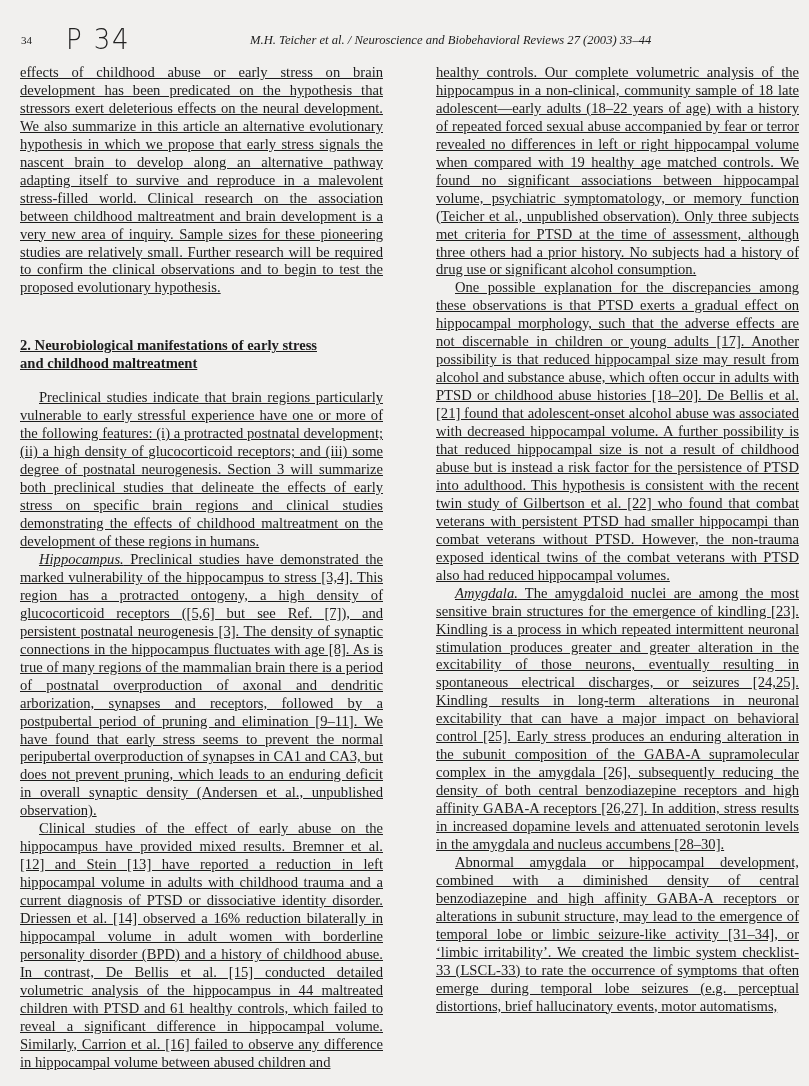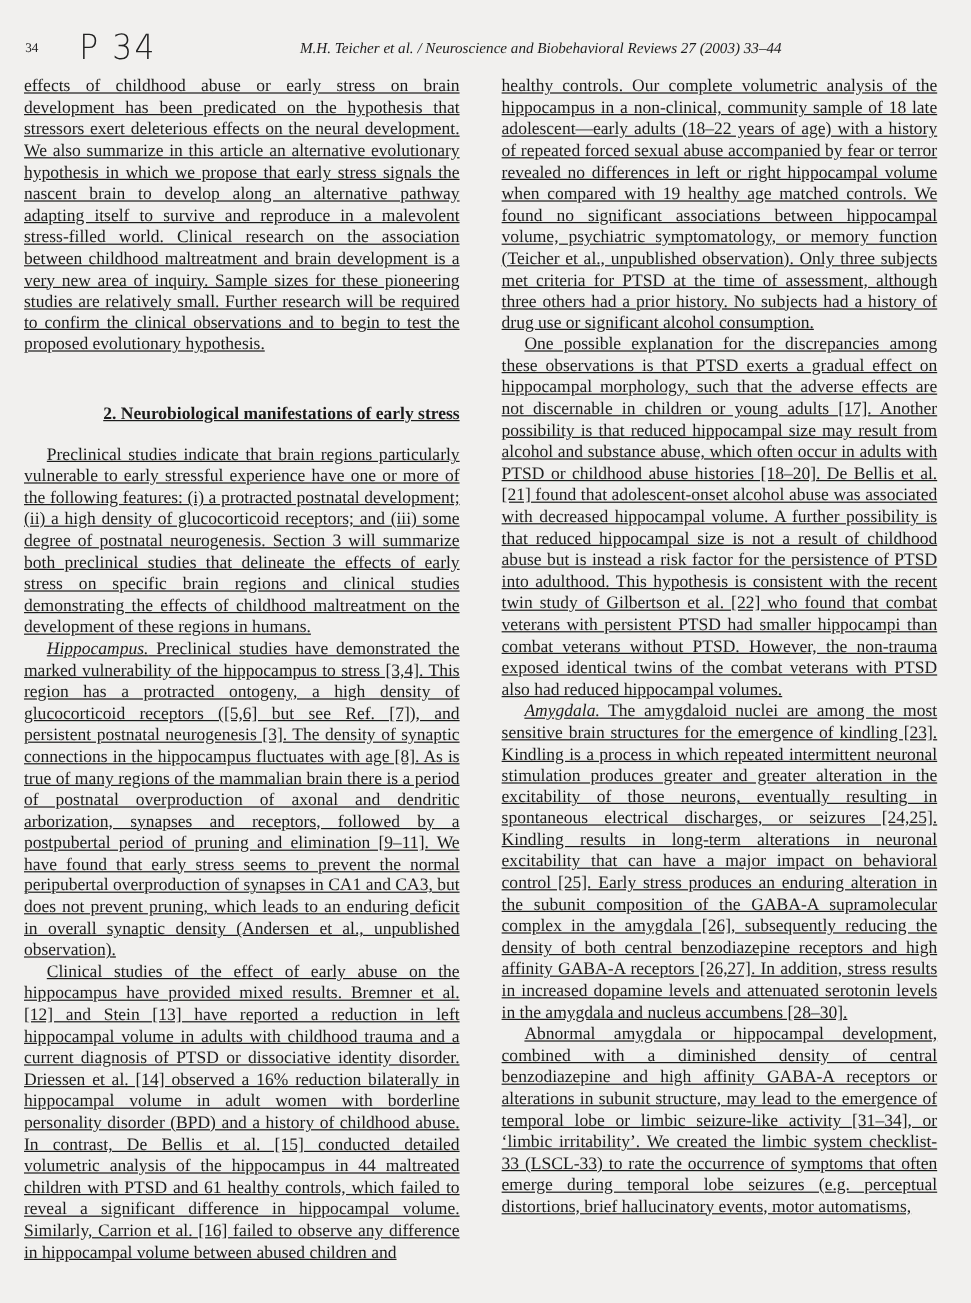--- a/index.html
+++ b/index.html
@@ -23,42 +23,43 @@
   }
   .running-head {
     position:absolute; left:202px; top:5px; font-size:12.6px; font-style:italic;margin-left:48px;
   }
   .col {
     position:absolute; top:64px; width:363px;
     font-size:14.6px; line-height:17.95px;
     text-align:justify; hyphens:none;text-decoration:underline;
   }
   .col.left { left:20px; }
-  .col.right { left:418px; }
+  .col.right { left:436px; }
   p { margin:0; }
   p.indent { text-indent:19px; }
   .section-heading {
     font-weight:bold; font-size:14.6px; line-height:18px;
-    margin-top:39px; margin-bottom:17px; text-align:right;
+    margin-top:39px; margin-bottom:17px; text-align:left;
   }
   .runin { font-style:italic;margin-top:12px; }
 </style>
 </head>
 <body>
 
 <div class="header">
   <span class="page-num">34</span>
   <span class="handwritten">P 34</span>
   <span class="running-head">M.H. Teicher et al. / Neuroscience and Biobehavioral Reviews 27 (2003) 33–44</span>
 </div>
 
 <div class="col left">
   <p>effects of childhood abuse or early stress on brain development has been predicated on the hypothesis that stressors exert deleterious effects on the neural development. We also summarize in this article an alternative evolutionary hypothesis in which we propose that early stress signals the nascent brain to develop along an alternative pathway adapting itself to survive and reproduce in a malevolent stress-filled world. Clinical research on the association between childhood maltreatment and brain development is a very new area of inquiry. Sample sizes for these pioneering studies are relatively small. Further research will be required to confirm the clinical observations and to begin to test the proposed evolutionary hypothesis.</p>
   <div class="section-heading">
     <div>2. Neurobiological manifestations of early stress</div>
+    <div>and childhood maltreatment</div>
   </div>
   <p class="indent">Preclinical studies indicate that brain regions particularly vulnerable to early stressful experience have one or more of the following features: (i) a protracted postnatal development; (ii) a high density of glucocorticoid receptors; and (iii) some degree of postnatal neurogenesis. Section 3 will summarize both preclinical studies that delineate the effects of early stress on specific brain regions and clinical studies demonstrating the effects of childhood maltreatment on the development of these regions in humans.</p>
   <p class="indent"><span class="runin">Hippocampus.</span><span> Preclinical studies have demonstrated the marked vulnerability of the hippocampus to stress [3,4]. This region has a protracted ontogeny, a high density of glucocorticoid receptors ([5,6] but see Ref. [7]), and persistent postnatal neurogenesis [3]. The density of synaptic connections in the hippocampus fluctuates with age [8]. As is true of many regions of the mammalian brain there is a period of postnatal overproduction of axonal and dendritic arborization, synapses and receptors, followed by a postpubertal period of pruning and elimination [9–11]. We have found that early stress seems to prevent the normal peripubertal overproduction of synapses in CA1 and CA3, but does not prevent pruning, which leads to an enduring deficit in overall synaptic density (Andersen et al., unpublished observation).</span></p>
   <p class="indent">Clinical studies of the effect of early abuse on the hippocampus have provided mixed results. Bremner et al. [12] and Stein [13] have reported a reduction in left hippocampal volume in adults with childhood trauma and a current diagnosis of PTSD or dissociative identity disorder. Driessen et al. [14] observed a 16% reduction bilaterally in hippocampal volume in adult women with borderline personality disorder (BPD) and a history of childhood abuse. In contrast, De Bellis et al. [15] conducted detailed volumetric analysis of the hippocampus in 44 maltreated children with PTSD and 61 healthy controls, which failed to reveal a significant difference in hippocampal volume. Similarly, Carrion et al. [16] failed to observe any difference in hippocampal volume between abused children and</p>
 </div>
 
 <div class="col right">
   <p>healthy controls. Our complete volumetric analysis of the hippocampus in a non-clinical, community sample of 18 late adolescent—early adults (18–22 years of age) with a history of repeated forced sexual abuse accompanied by fear or terror revealed no differences in left or right hippocampal volume when compared with 19 healthy age matched controls. We found no significant associations between hippocampal volume, psychiatric symptomatology, or memory function (Teicher et al., unpublished observation). Only three subjects met criteria for PTSD at the time of assessment, although three others had a prior history. No subjects had a history of drug use or significant alcohol consumption.</p>
   <p class="indent">One possible explanation for the discrepancies among these observations is that PTSD exerts a gradual effect on hippocampal morphology, such that the adverse effects are not discernable in children or young adults [17]. Another possibility is that reduced hippocampal size may result from alcohol and substance abuse, which often occur in adults with PTSD or childhood abuse histories [18–20]. De Bellis et al. [21] found that adolescent-onset alcohol abuse was associated with decreased hippocampal volume. A further possibility is that reduced hippocampal size is not a result of childhood abuse but is instead a risk factor for the persistence of PTSD into adulthood. This hypothesis is consistent with the recent twin study of Gilbertson et al. [22] who found that combat veterans with persistent PTSD had smaller hippocampi than combat veterans without PTSD. However, the non-trauma exposed identical twins of the combat veterans with PTSD also had reduced hippocampal volumes.</p>
   <p class="indent"><span class="runin">Amygdala.</span><span> The amygdaloid nuclei are among the most sensitive brain structures for the emergence of kindling [23]. Kindling is a process in which repeated intermittent neuronal stimulation produces greater and greater alteration in the excitability of those neurons, eventually resulting in spontaneous electrical discharges, or seizures [24,25]. Kindling results in long-term alterations in neuronal excitability that can have a major impact on behavioral control [25]. Early stress produces an enduring alteration in the subunit composition of the GABA-A supramolecular complex in the amygdala [26], subsequently reducing the density of both central benzodiazepine receptors and high affinity GABA-A receptors [26,27]. In addition, stress results in increased dopamine levels and attenuated serotonin levels in the amygdala and nucleus accumbens [28–30].</span></p>

